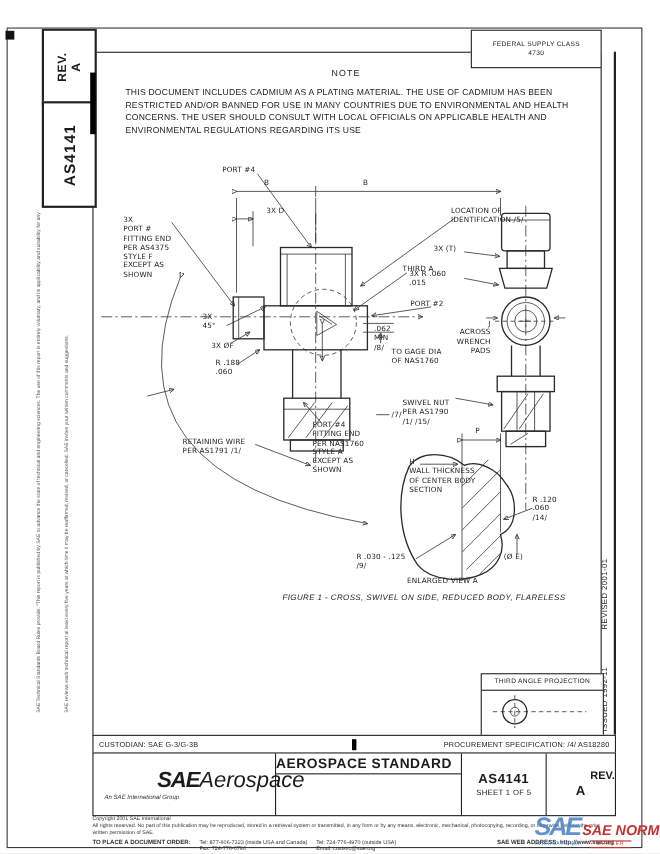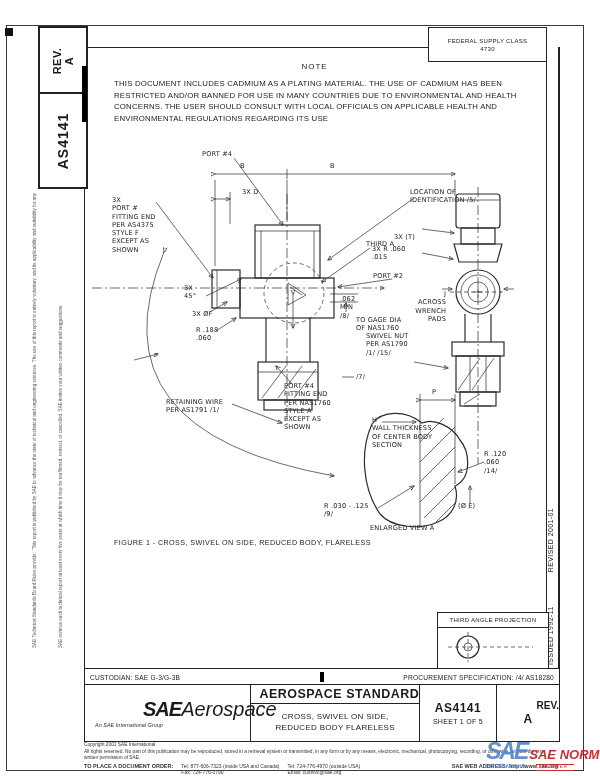--- a/index.html
+++ b/index.html
@@ -23,22 +23,22 @@
            font-size:6px;line-height:8px;text-align:center;letter-spacing:.3px;}
   .change-bar{left:82px;top:66px;width:5px;height:56px;background:#000;}
   .note-head{left:84px;top:62px;width:461px;text-align:center;font-size:8px;letter-spacing:1px;}
   .note-body{left:114px;top:78px;width:412px;font-size:7.8px;line-height:11.5px;letter-spacing:.2px;}
   
   .drawing{left:84px;top:132px;width:461px;height:430px;}
   .drawing svg{position:absolute;left:0;top:0;}
   .lbl{position:absolute;font-family:"DejaVu Sans",sans-serif;font-size:6.6px;line-height:8.3px;
        color:#222;white-space:pre-line;letter-spacing:.15px;}
   .lbl.r{text-align:right;}
-  .caption{position:absolute;left:30px;top:406px;width:400px;text-align:left;
-           font-size:7.2px;letter-spacing:.4px;color:#222;}
+  .caption{position:absolute;left:30px;top:406px;width:400px;text-align:right;
+           font-size:7.2px;letter-spacing:.4px;color:#222;font-style:italic;}
   
   .issued{left:547px;top:665px;transform-origin:0 0;transform:rotate(-90deg);
           width:280px;font-size:7px;white-space:nowrap;color:#222;letter-spacing:.4px;}
   .issued span{margin-right:34px;}
   .ldisc{transform-origin:0 0;transform:rotate(-90deg);width:456px;font-size:4.6px;
          line-height:5px;color:#555;white-space:nowrap;overflow:hidden;}
   .ldisc1{left:32px;top:648px;}
   .ldisc2{left:58px;top:648px;}
   
   .proj{left:437px;top:612px;width:110px;height:56px;border:1.5px solid #222;background:#fff;}
@@ -52,21 +52,21 @@
   .cust-row .rgt{flex:1;text-align:right;padding-right:5px;}
   .tblock{left:84px;top:684px;width:474px;height:56px;border:1.5px solid #222;background:#fff;
           display:flex;}
   .tb-logo{width:155px;border-right:1.5px solid #222;display:flex;flex-direction:column;
            justify-content:center;padding-left:10px;}
   .tb-logo .l1{font-size:20px;font-style:italic;white-space:nowrap;margin-left:48px;}
   .tb-logo .sae{font-weight:900;letter-spacing:-1px;}
   .tb-logo .aero{font-weight:400;}
   .tb-logo .tag{font-size:5.5px;font-style:italic;color:#333;margin-top:1px;}
   .tb-center{width:188px;border-right:1.5px solid #222;display:flex;flex-direction:column;}
-  .tb-center .hd{border-bottom:1.2px solid #222;text-align:right;font-weight:bold;
+  .tb-center .hd{border-bottom:1.2px solid #222;text-align:left;font-weight:bold;
                  font-size:12.5px;letter-spacing:.5px;padding:2px 0;}
   .tb-center .sub{flex:1;display:flex;flex-direction:column;align-items:center;justify-content:center;
                   font-size:8px;line-height:10.5px;letter-spacing:.3px;}
   .tb-num{width:84px;border-right:1.5px solid #222;display:flex;flex-direction:column;
           align-items:center;justify-content:center;}
   .tb-num .num{font-weight:bold;font-size:12px;letter-spacing:.5px;}
   .tb-num .sheet{font-size:7px;margin-top:3px;letter-spacing:.3px;}
   .tb-rev{flex:1;display:flex;flex-direction:column;align-items:center;justify-content:center;}
   .tb-rev .rl{font-weight:bold;font-size:10px;padding-left:40px;}
   .tb-rev .rv{font-weight:bold;font-size:12px;margin-top:1px;}
@@ -231,21 +231,21 @@
 
     <div class="lbl" style="left:118px;top:18px">PORT #4</div>
     <div class="lbl" style="left:156px;top:30px">B</div>
     <div class="lbl" style="left:246px;top:30px">B</div>
     <div class="lbl" style="left:158px;top:56px">3X D</div>
     <div class="lbl" style="left:100px;top:152px">3X
 45°</div>
     <div class="lbl" style="left:282px;top:108px">THIRD A</div>
     <div class="lbl" style="left:326px;top:56px">LOCATION OF
 IDENTIFICATION  /5/</div>
-    <div class="lbl" style="left:310px;top:101px">3X (T)</div>
+    <div class="lbl" style="left:310px;top:90px">3X (T)</div>
     <div class="lbl" style="left:288px;top:113px">3X R .060
 .015</div>
     <div class="lbl" style="left:289px;top:140px">PORT #2</div>
     <div class="lbl" style="left:256px;top:163px">.062
 MIN
 /8/</div>
     <div class="lbl" style="left:272px;top:184px">TO GAGE DIA
 OF NAS1760</div>
     <div class="lbl r" style="left:328px;top:158px;width:34px">J
 ACROSS
@@ -262,21 +262,21 @@
     <div class="lbl" style="left:112px;top:194px">R .188
 .060</div>
     <div class="lbl" style="left:82px;top:266px">RETAINING WIRE
 PER AS1791 /1/</div>
     <div class="lbl" style="left:200px;top:250px">PORT #4
 FITTING END
 PER NAS1760
 STYLE A
 EXCEPT AS
 SHOWN</div>
-    <div class="lbl" style="left:282px;top:200px">SWIVEL NUT
+    <div class="lbl" style="left:282px;top:230px">SWIVEL NUT
 PER AS1790
 /1/ /15/</div>
     <div class="lbl" style="left:272px;top:241px">/7/</div>
     <div class="lbl" style="left:348px;top:256px">P</div>
     <div class="lbl" style="left:288px;top:284px">H
 WALL THICKNESS
 OF CENTER BODY
 SECTION</div>
     <div class="lbl" style="left:400px;top:318px">R .120
 .060
@@ -313,24 +313,20 @@
 
   <div class="abs tblock">
     <div class="tb-logo">
       <div class="l1">
         <span class="sae">SAE</span><span class="aero">Aerospace</span>
       </div>
       <div class="tag">An SAE International Group</div>
     </div>
     <div class="tb-center">
       <div class="hd">AEROSPACE STANDARD</div>
-      <div class="sub">
-        <span>CROSS, SWIVEL ON SIDE,</span>
-        <span>REDUCED BODY FLARELESS</span>
-      </div>
     </div>
     <div class="tb-num">
       <span class="num">AS4141</span>
       <span class="sheet">SHEET 1 OF 5</span>
     </div>
     <div class="tb-rev">
       <span class="rl">REV.</span>
       <span class="rv">A</span>
     </div>
   </div>

